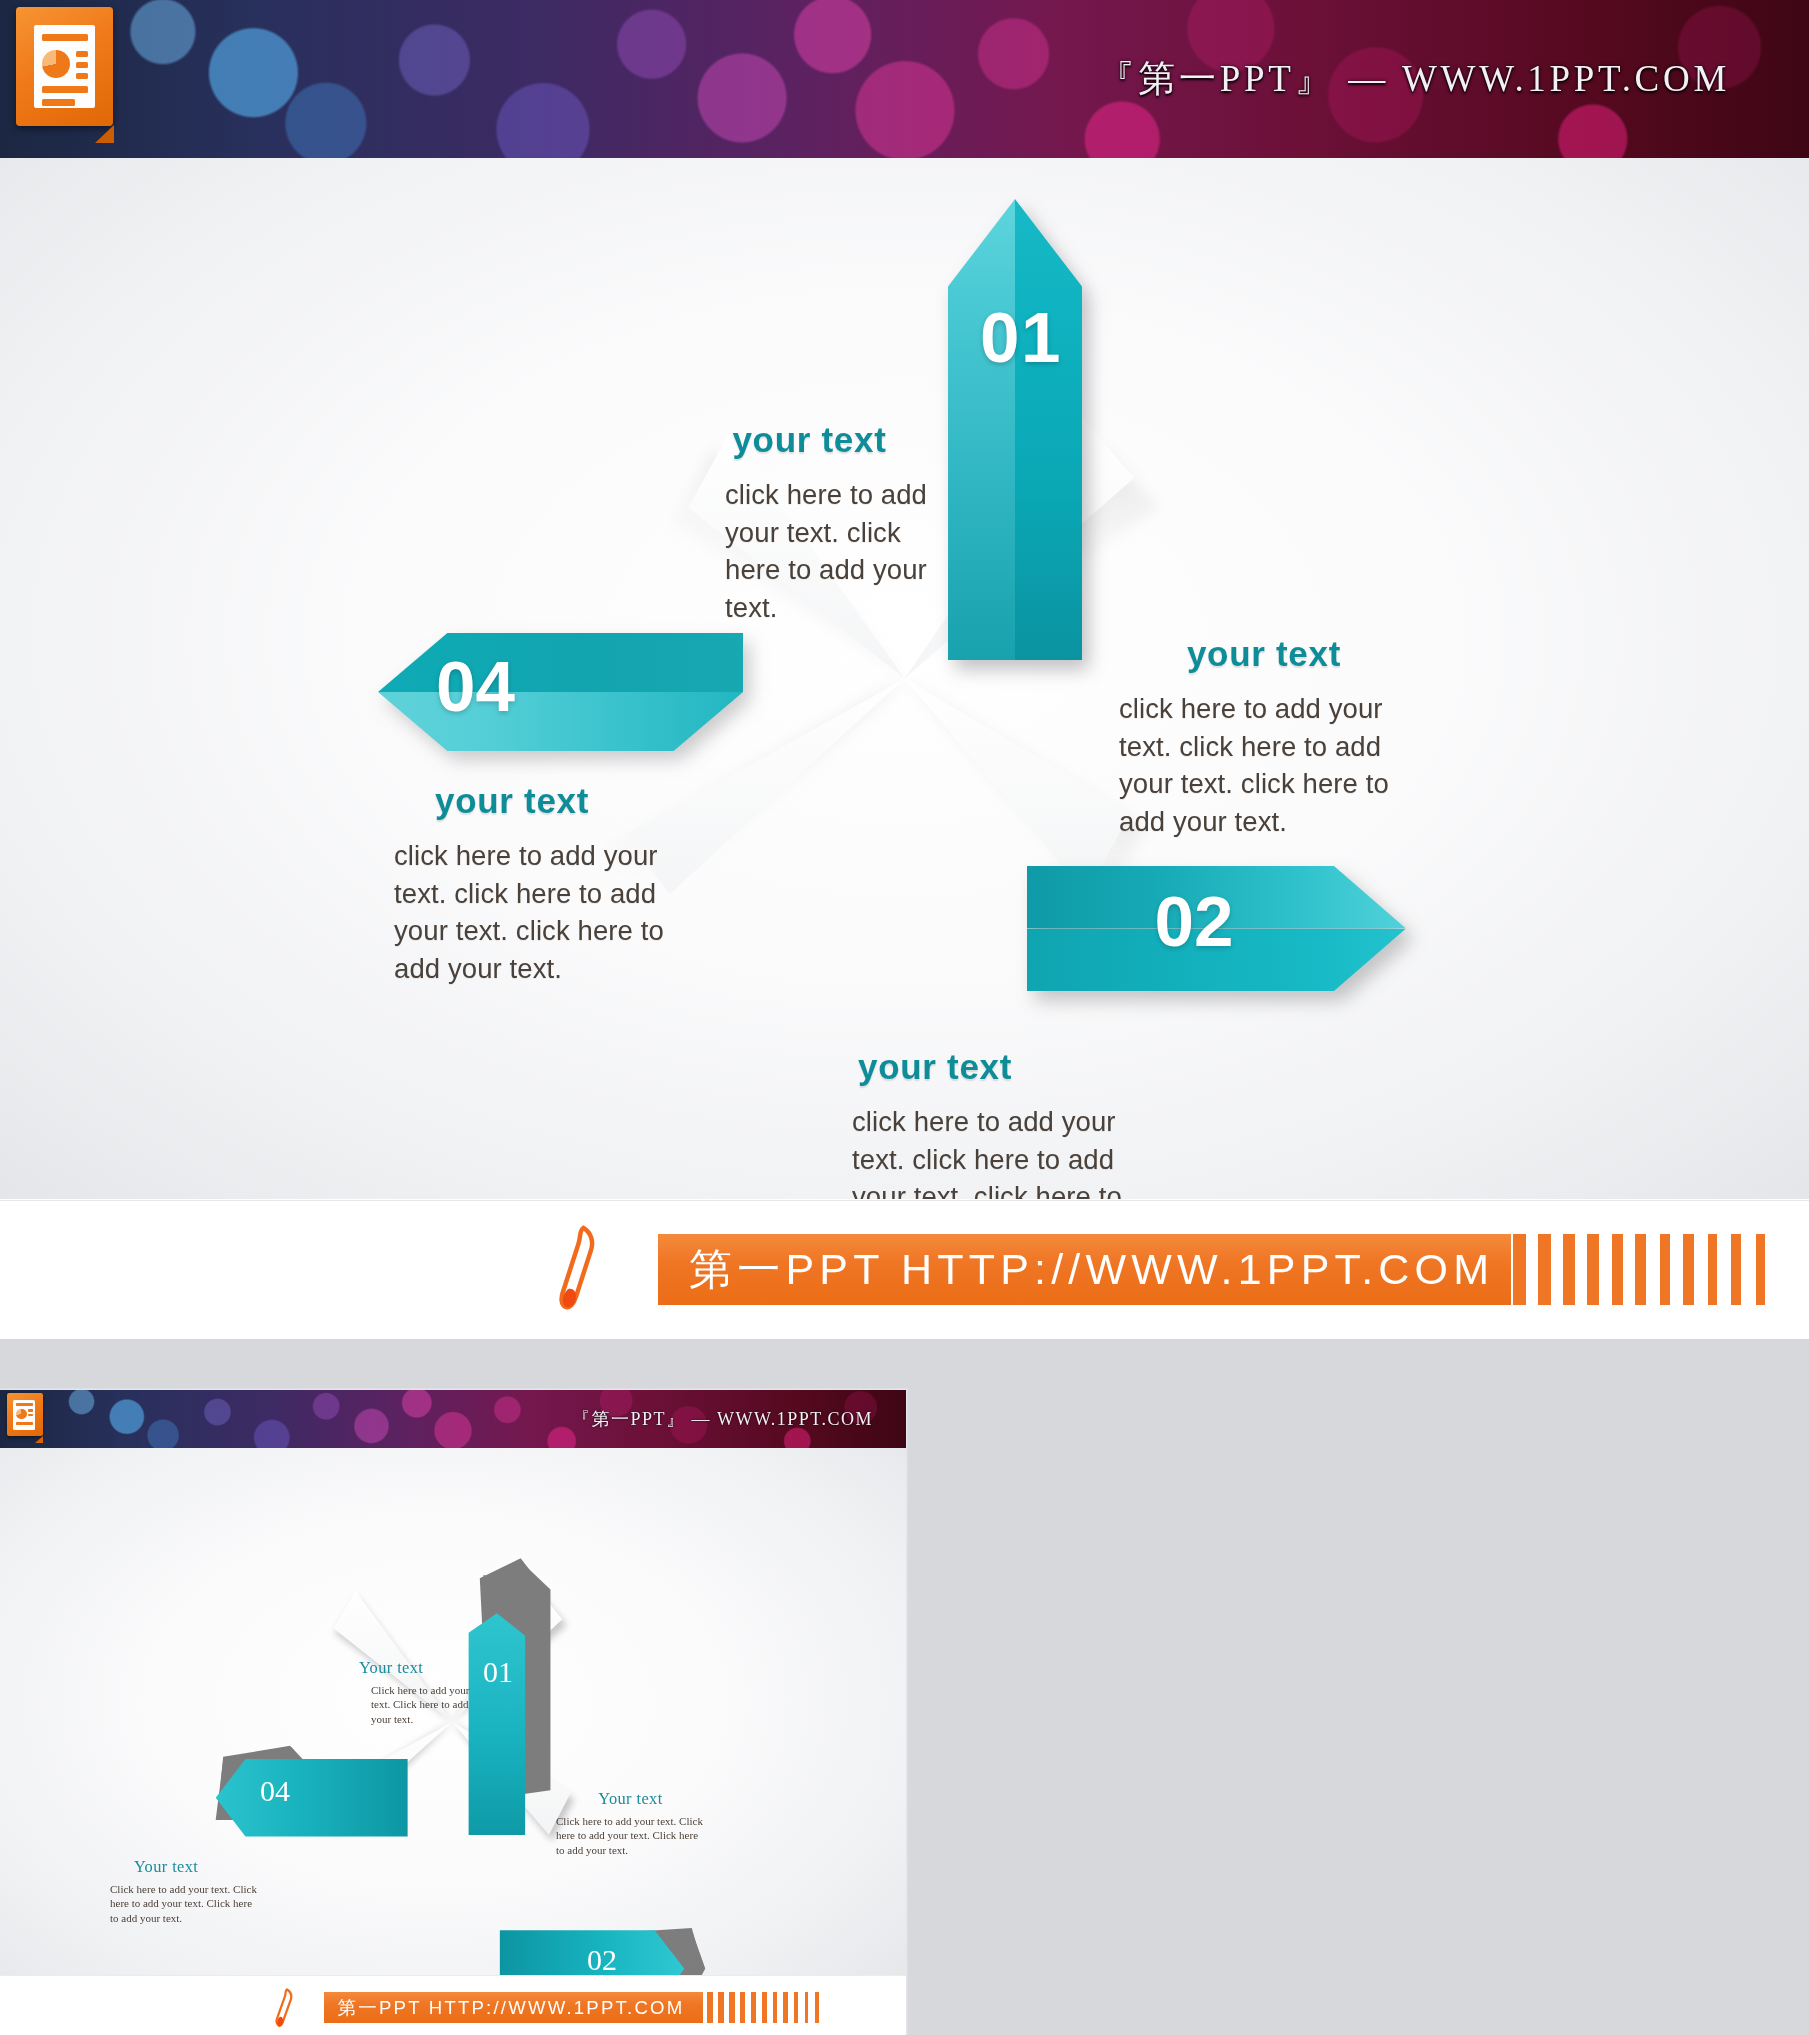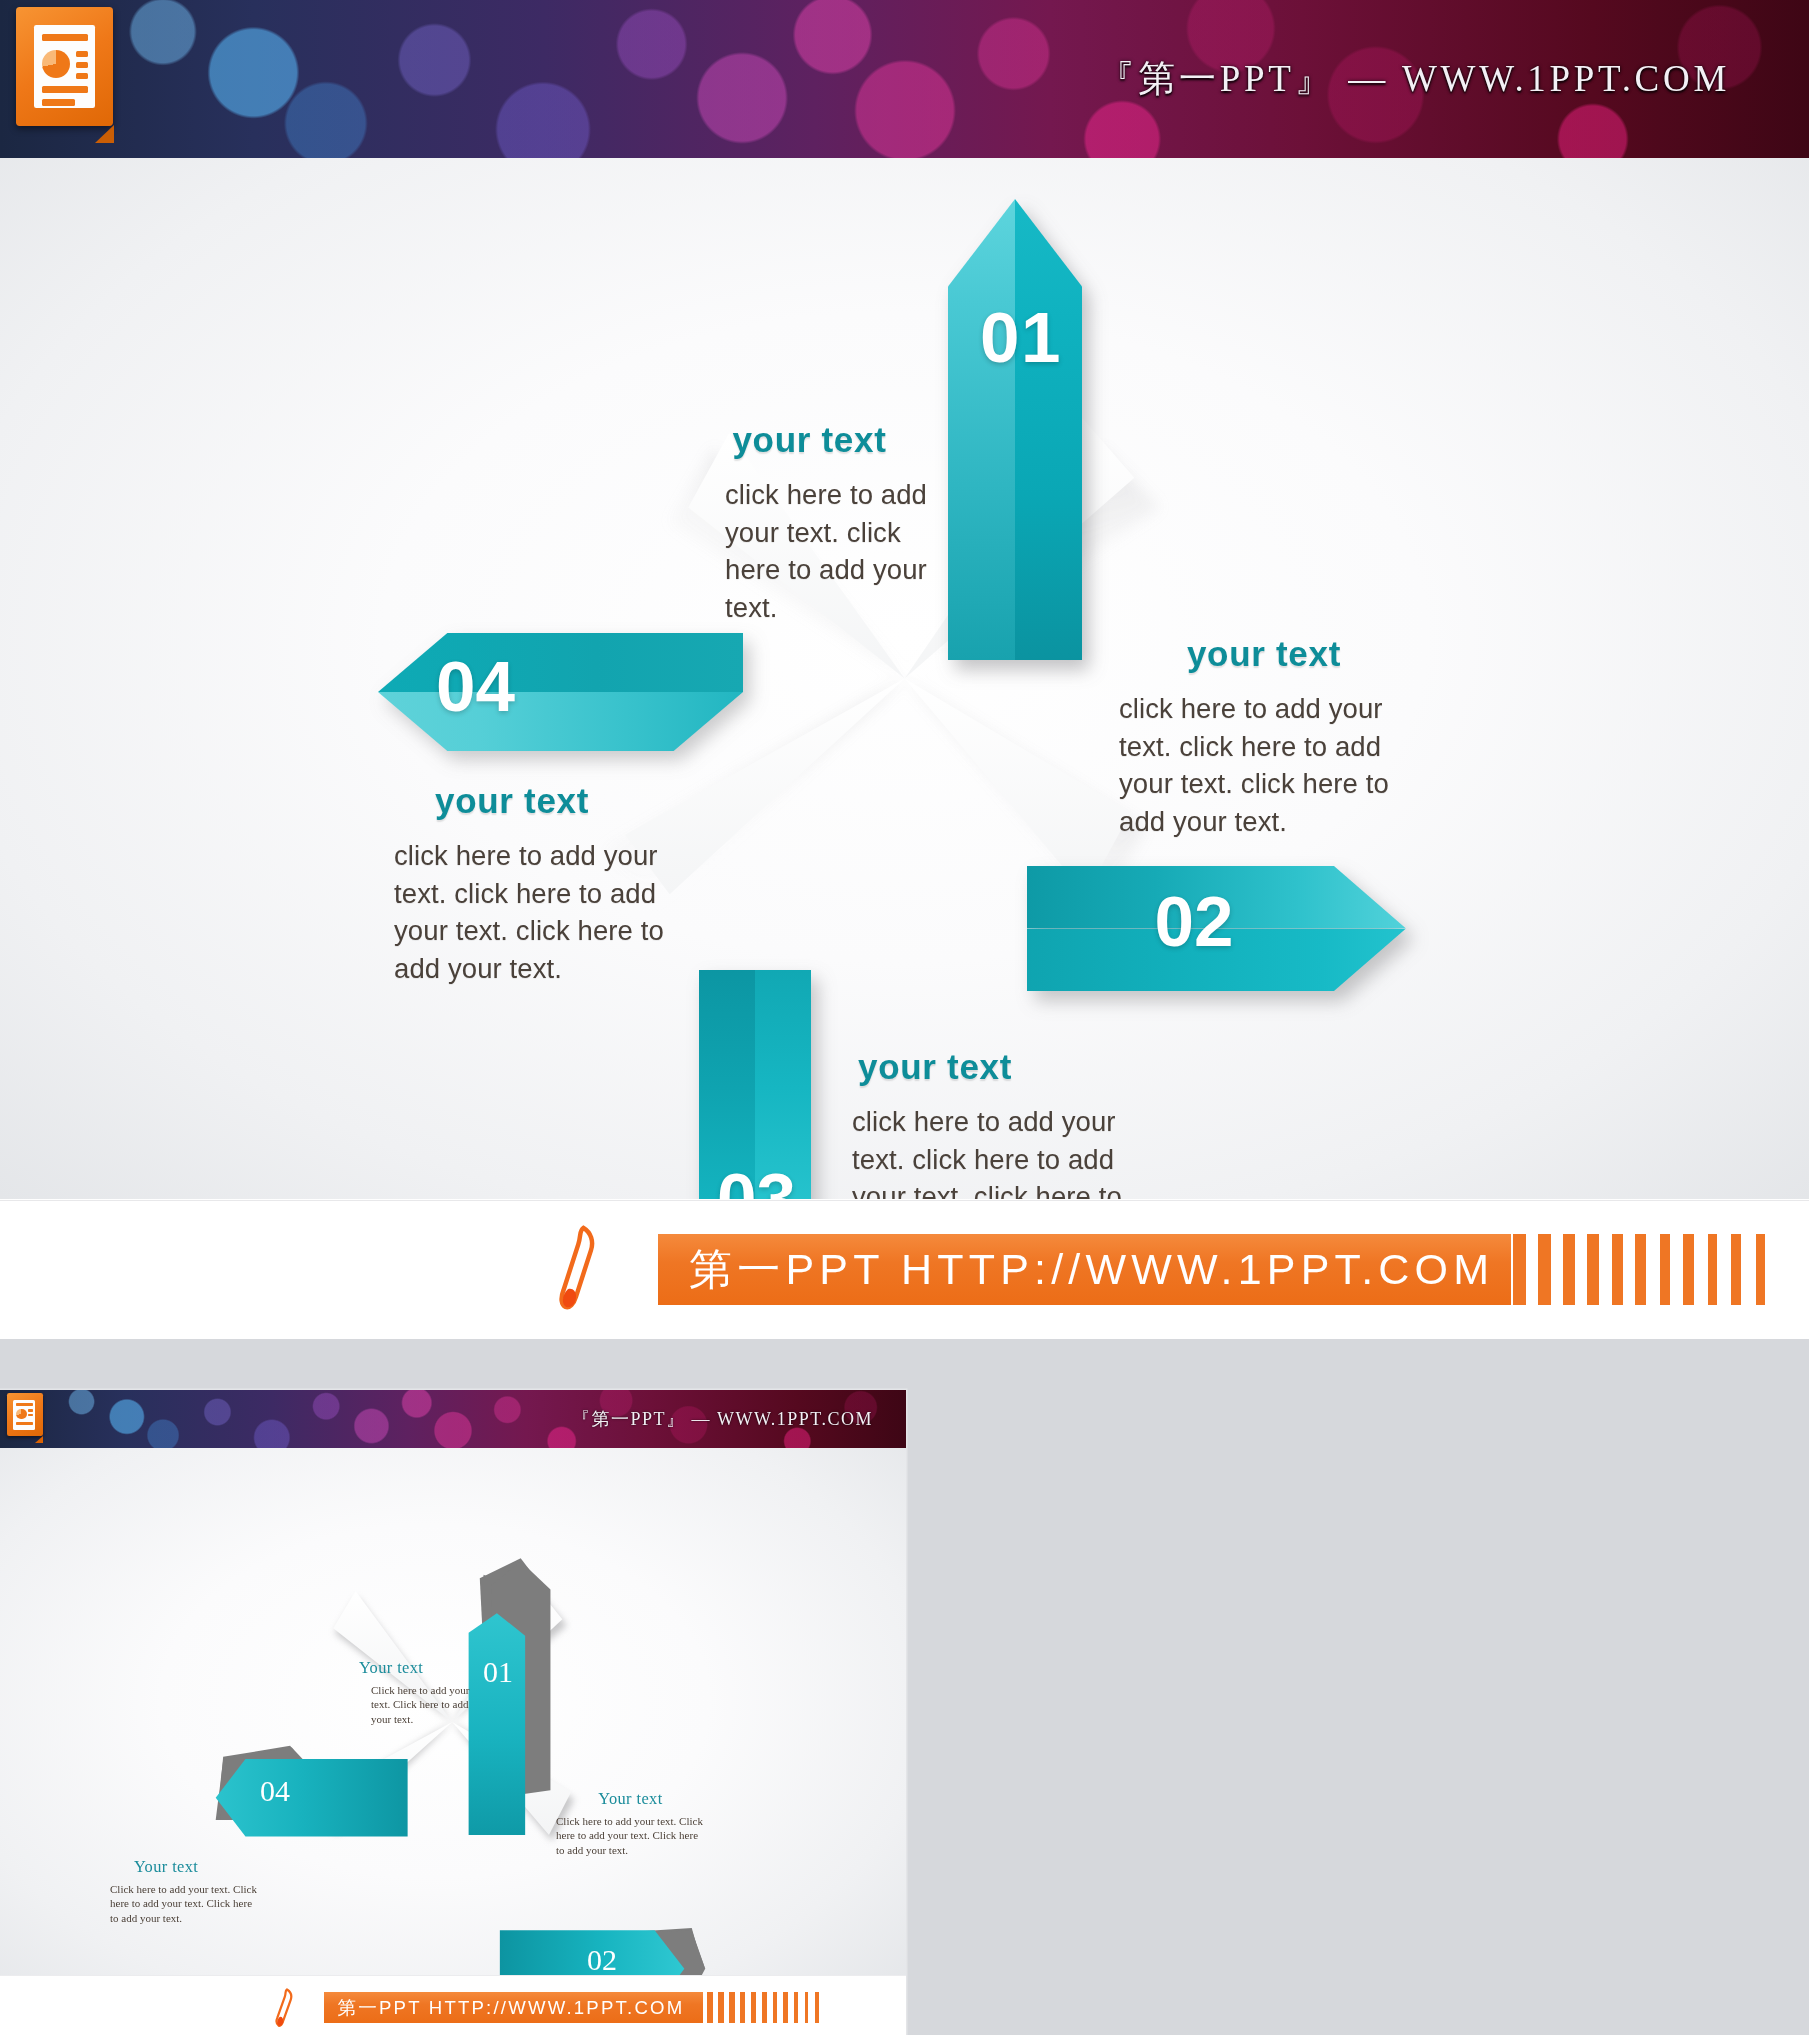--- a/index.html
+++ b/index.html
@@ -350,25 +350,20 @@
           <div class="rgt"></div>
         <div class="num">01</div>
       </div>
 
       <div class="arw02">
         <div class="top"></div>
           <div class="bot"></div>
         <div class="num">02</div>
       </div>
 
-      <div class="arw03">
-        <div class="lft"></div>
-          <div class="rgt"></div>
-        <div class="num">03</div>
-      </div>
 
       <div class="arw04">
         <div class="top"></div>
           <div class="bot"></div>
         <div class="num">04</div>
       </div>
 
       <div class="tb tb1">
         <div class="tt">your  text</div>
         <div class="bd">click here to add your text. click here to add your text.</div>

